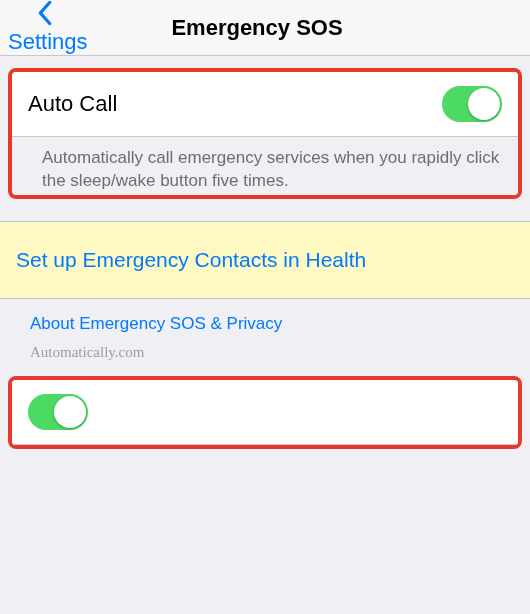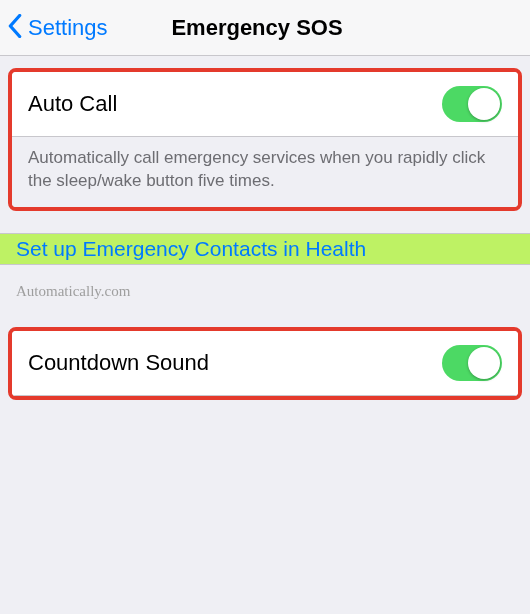--- a/index.html
+++ b/index.html
@@ -20,20 +20,21 @@
       border-bottom: 1px solid #c8c7cc;
       display: flex;
       align-items: center;
     }
     .back {
       display: flex;
       align-items: center;
       color: #007aff;
       padding-left: 8px;
       font-size: 22px;
+      flex-direction: column;
     }
     .back .chev {
       width: 18px; height: 28px;
       margin-right: 2px;
     }
     .back .chev svg { display:block; }
     .title {
       position: absolute;
       left: 0; right: 16px;
       text-align: center;
@@ -75,33 +76,34 @@
     .toggle .knob {
       position: absolute;
       top: 2px; right: 2px;
       width: 32px; height: 32px;
       background: #fff;
       border-radius: 50%;
       box-shadow: 0 1px 3px rgba(0,0,0,0.3);
     }
     
     .desc {
-      padding: 10px 16px 14px 16px;
+      padding: 10px 16px 2px 16px;
       font-size: 17px;
       color: #6d6d72;
       line-height: 1.35;
       background: #efeff4;
+      margin-left: 14px;
     }
     .space-top { margin-top: 22px; }
     
     .linkcell {
-      background: #bef264;
+      background: #fef9c3;
       border-top: 1px solid #c8c7cc;
       border-bottom: 1px solid #c8c7cc;
-      padding: 3px 16px;
+      padding: 26px 16px;
     }
     .linkcell .linktext {
       color: #007aff;
       font-size: 21px;
     }
     .desc .inline-link {
       color: #007aff;
       display: block;
       margin-top: 4px;
     }
@@ -135,23 +137,23 @@
         <span class="knob"></span>
       </span>
   </div>
   <div class="desc">Automatically call emergency services when you rapidly click the sleep/wake button five times.</div>
 </div>
 
 <div class="linkcell space-top">
   <span class="linktext">Set up Emergency Contacts in Health</span>
 </div>
 <div class="desc">
+  <span class="inline-link">About Emergency SOS &amp; Privacy</span>
   <span class="wm">Automatically.com</span>
 </div>
 
 <div class="hl">
   <div class="cell">
-    <span class="cell-label">Countdown Sound</span>
     <span class="toggle">
         <span class="knob"></span>
       </span>
   </div>
 </div>
 
 </body></html>

